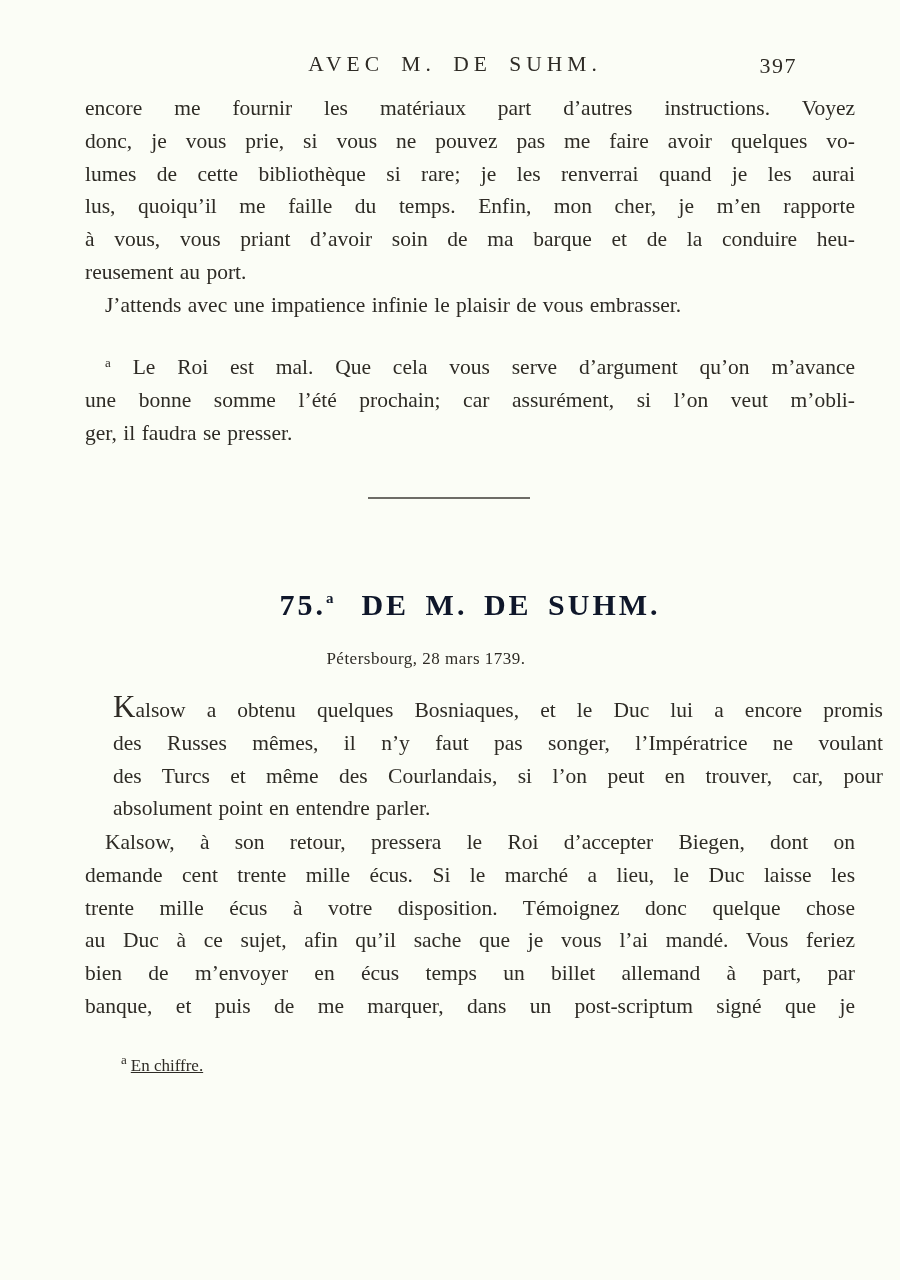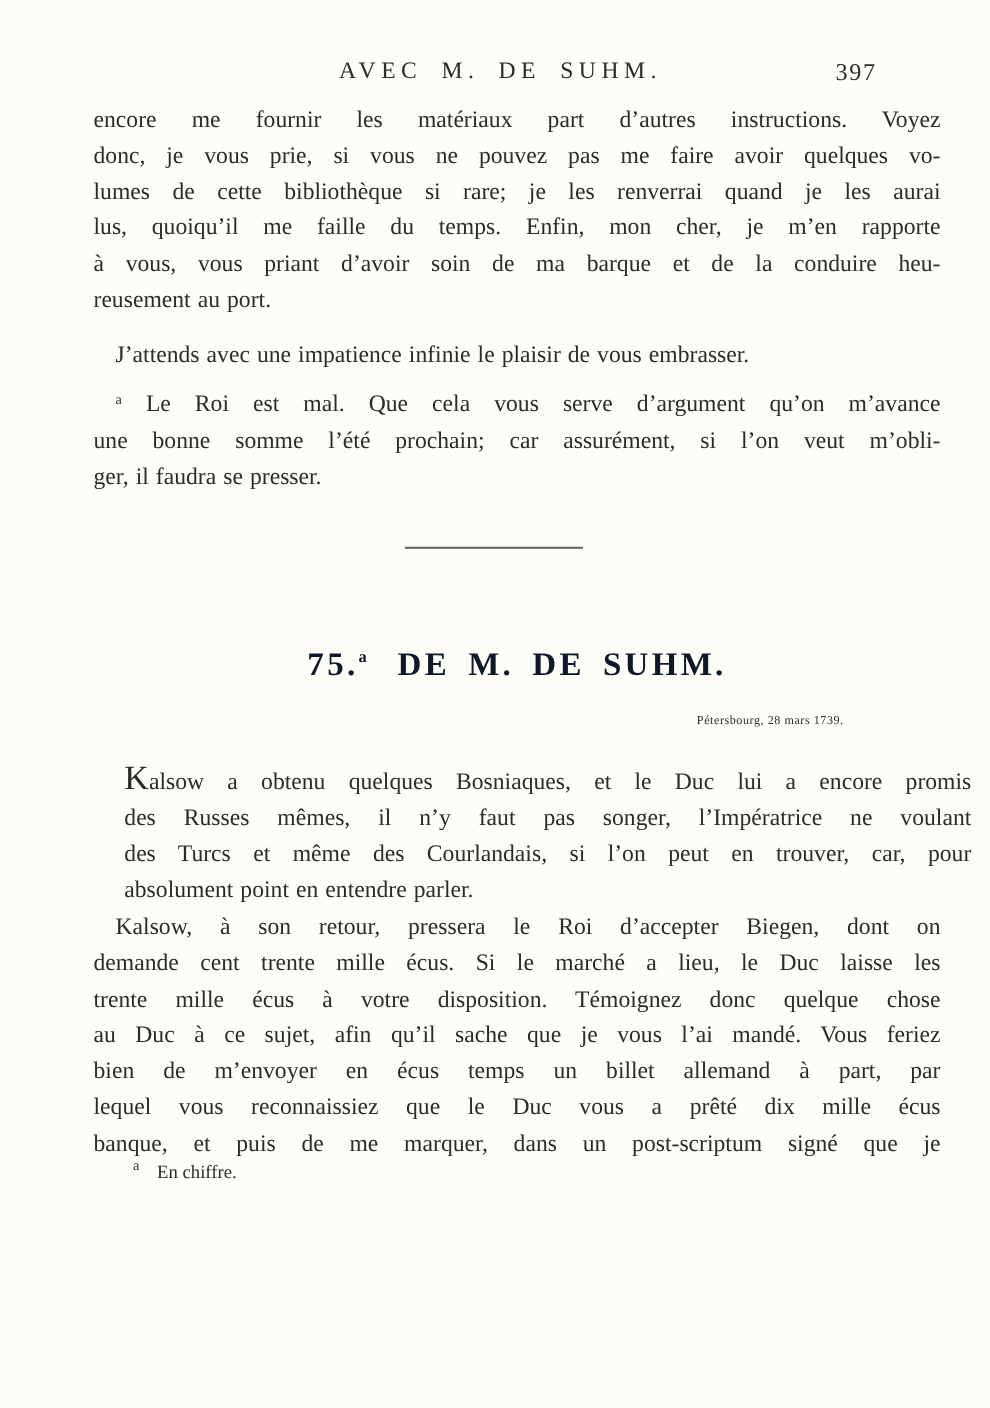--- a/index.html
+++ b/index.html
@@ -72,43 +72,43 @@
     font-weight: bold;
     letter-spacing: 3px;
     padding-right: 26px;
     color: #0f172a;
   }
   .heading sup.fnmark { font-size: 15px; vertical-align: 12px; }
   .heading-title { margin-left: 28px; word-spacing: 6px; }
 
   .dateline {
     top: 649px;
-    text-align: right;
+    text-align: center;
     padding-right: 88px;
     box-sizing: border-box;
-    font-size: 11px;
+    font-size: 17px;
     letter-spacing: 0.5px;
   }
 
   .initial {
     font-size: 31px;
     line-height: 1;
   }
 
   .fn2 {
     top: 1056px;
     font-size: 17px;
     padding-left: 36px;
     box-sizing: border-box;
   }
-  .fn2 .fn2-text { margin-left: 16px; }
+  .fn2 .fn2-text { margin-left: 4px; text-decoration: underline; }
 
   
   .blockA { top: 92px; }
-  .blockB { top: 306px; }
+  .blockB { top: 289px; }
   .fn1    { top: 351px; }
   .blockC { top: 691px; margin-left: 28px; }
   .blockD { top: 826px; }
 </style>
 </head>
 <body>
 
 <div class="page">
 
   <div class="col running">
@@ -149,21 +149,20 @@
     <div class="jline">des Turcs et même des Courlandais, si l’on peut en trouver, car, pour</div>
     <div class="jline endline">absolument point en entendre parler.</div>
   </div>
 
   <div class="col body-text blockD">
     <div class="jline indent">Kalsow, à son retour, pressera le Roi d’accepter Biegen, dont on</div>
     <div class="jline">demande cent trente mille écus. Si le marché a lieu, le Duc laisse les</div>
     <div class="jline">trente mille écus à votre disposition. Témoignez donc quelque chose</div>
     <div class="jline">au Duc à ce sujet, afin qu’il sache que je vous l’ai mandé. Vous feriez</div>
     <div class="jline">bien de m’envoyer en écus temps un billet allemand à part, par</div>
-    <div class="jline">lequel vous reconnaissiez que le Duc vous a prêté dix mille écus</div>
     <div class="jline">banque, et puis de me marquer, dans un post-scriptum signé que je</div>
   </div>
 
   <div class="col fn2">
     <sup class="fnmark">a</sup><span class="fn2-text">En chiffre.</span>
   </div>
 
 </div>
 
 </body></html>

